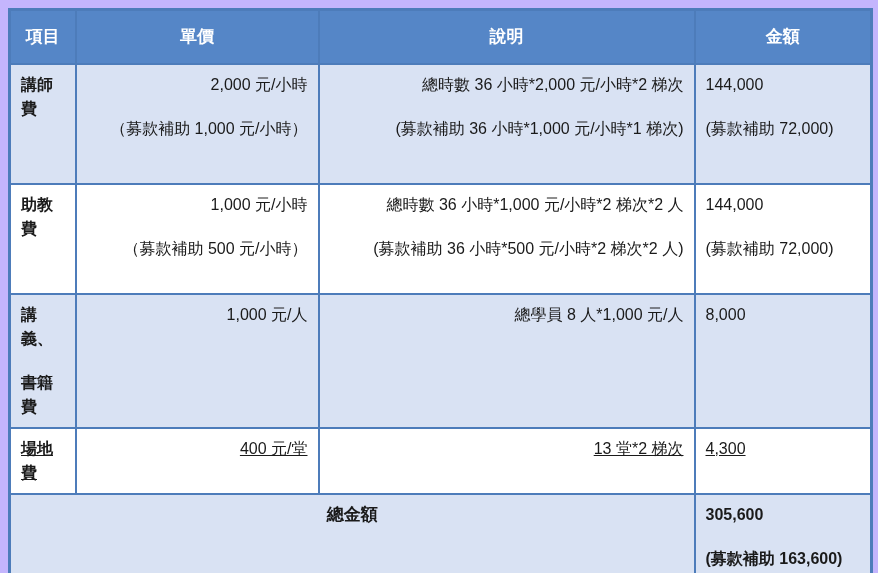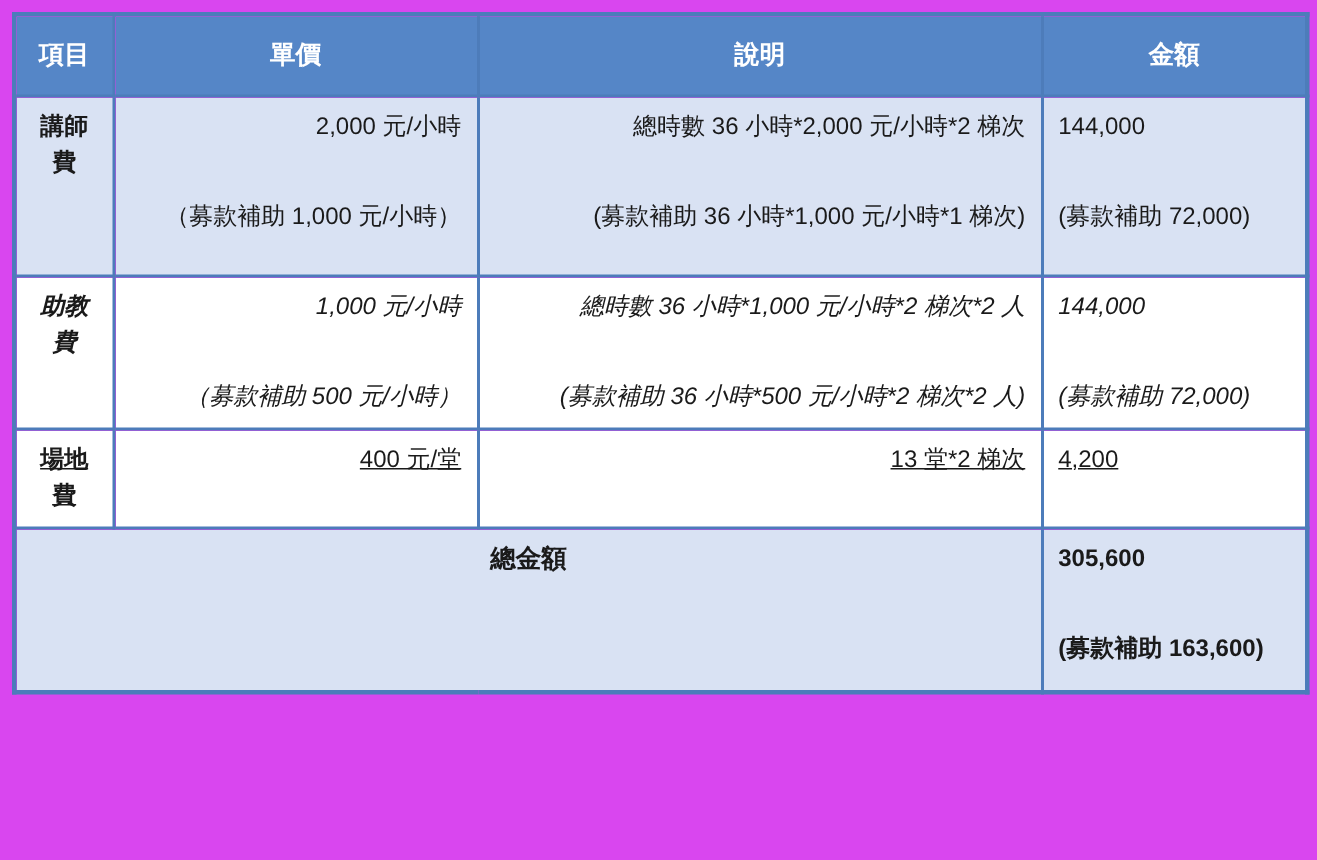--- a/index.html
+++ b/index.html
@@ -5,21 +5,21 @@
   html, body {
     margin: 0;
     padding: 0;
     background: #ffffff;
     font-family: "Liberation Sans", "DejaVu Sans", sans-serif;
   }
   .page {
     position: relative;
     width: 878px;
     height: 573px;
-    background: #d946ef;
+    background: #c4b5fd;
     overflow: hidden;
   }
   table.budget {
     position: absolute;
     left: 8px;
     top: 8px;
     border-collapse: collapse;
     table-layout: fixed;
     width: 862px;
     border: 3px solid #4d7cba;
@@ -48,35 +48,35 @@
     text-align: center;
     vertical-align: middle;
     padding: 4px 6px;
     border-color: #4d7cba;
   }
   
   tr.band  td { background: #d9e2f3; }
   tr.plain td { background: #ffffff; }
 
   tr.r1 { height: 120px; }
-  tr.r2 { height: 90px; font-style: italic; }
+  tr.r2 { height: 110px; }
   tr.r3 { height: 108px; }
   tr.r4 { height: 57px; text-decoration: underline;  }
   tr.r5 { height: 110px; }
 
   td.item {
-    text-align: center;
+    text-align: left;
     font-weight: bold;
     padding-left: 4px;
     padding-right: 4px;
   }
   td.unit, td.desc { text-align: right; }
   td.amount { text-align: left; padding-right: 12px; }
 
-  .line2 { margin-top: 36px; }
+  .line2 { margin-top: 20px; }
 
   tr.r5 td.total-label {
     text-align: center;
     font-weight: bold;
     font-size: 17px;
   }
   tr.r5 td.amount { font-weight: bold; }
 </style>
 </head>
 <body>
@@ -127,33 +127,48 @@
       <td class="desc">
         <div>總時數 36 小時*1,000 元/小時*2 梯次*2 人</div>
         <div class="line2">(募款補助 36 小時*500 元/小時*2 梯次*2 人)</div>
       </td>
       <td class="amount">
         <div>144,000</div>
         <div class="line2">(募款補助 72,000)</div>
       </td>
     </tr>
 
+    <tr class="r3 band">
+      <td class="item">
+        <div>講義、</div>
+        <div class="line2">書籍費</div>
+      </td>
+      <td class="unit">
+        <div>1,000 元/人</div>
+      </td>
+      <td class="desc">
+        <div>總學員 8 人*1,000 元/人</div>
+      </td>
+      <td class="amount">
+        <div>8,000</div>
+      </td>
+    </tr>
 
     <tr class="r4 plain">
       <td class="item">
         <div>場地費</div>
       </td>
       <td class="unit">
         <div>400 元/堂</div>
       </td>
       <td class="desc">
         <div>13 堂*2 梯次</div>
       </td>
       <td class="amount">
-        <div>4,200</div>
+        <div>4,300</div>
       </td>
     </tr>
 
     <tr class="r5 band">
       <td class="total-label" colspan="3">
         <div>總金額</div>
       </td>
       <td class="amount">
         <div>305,600</div>
         <div class="line2">(募款補助 163,600)</div>

